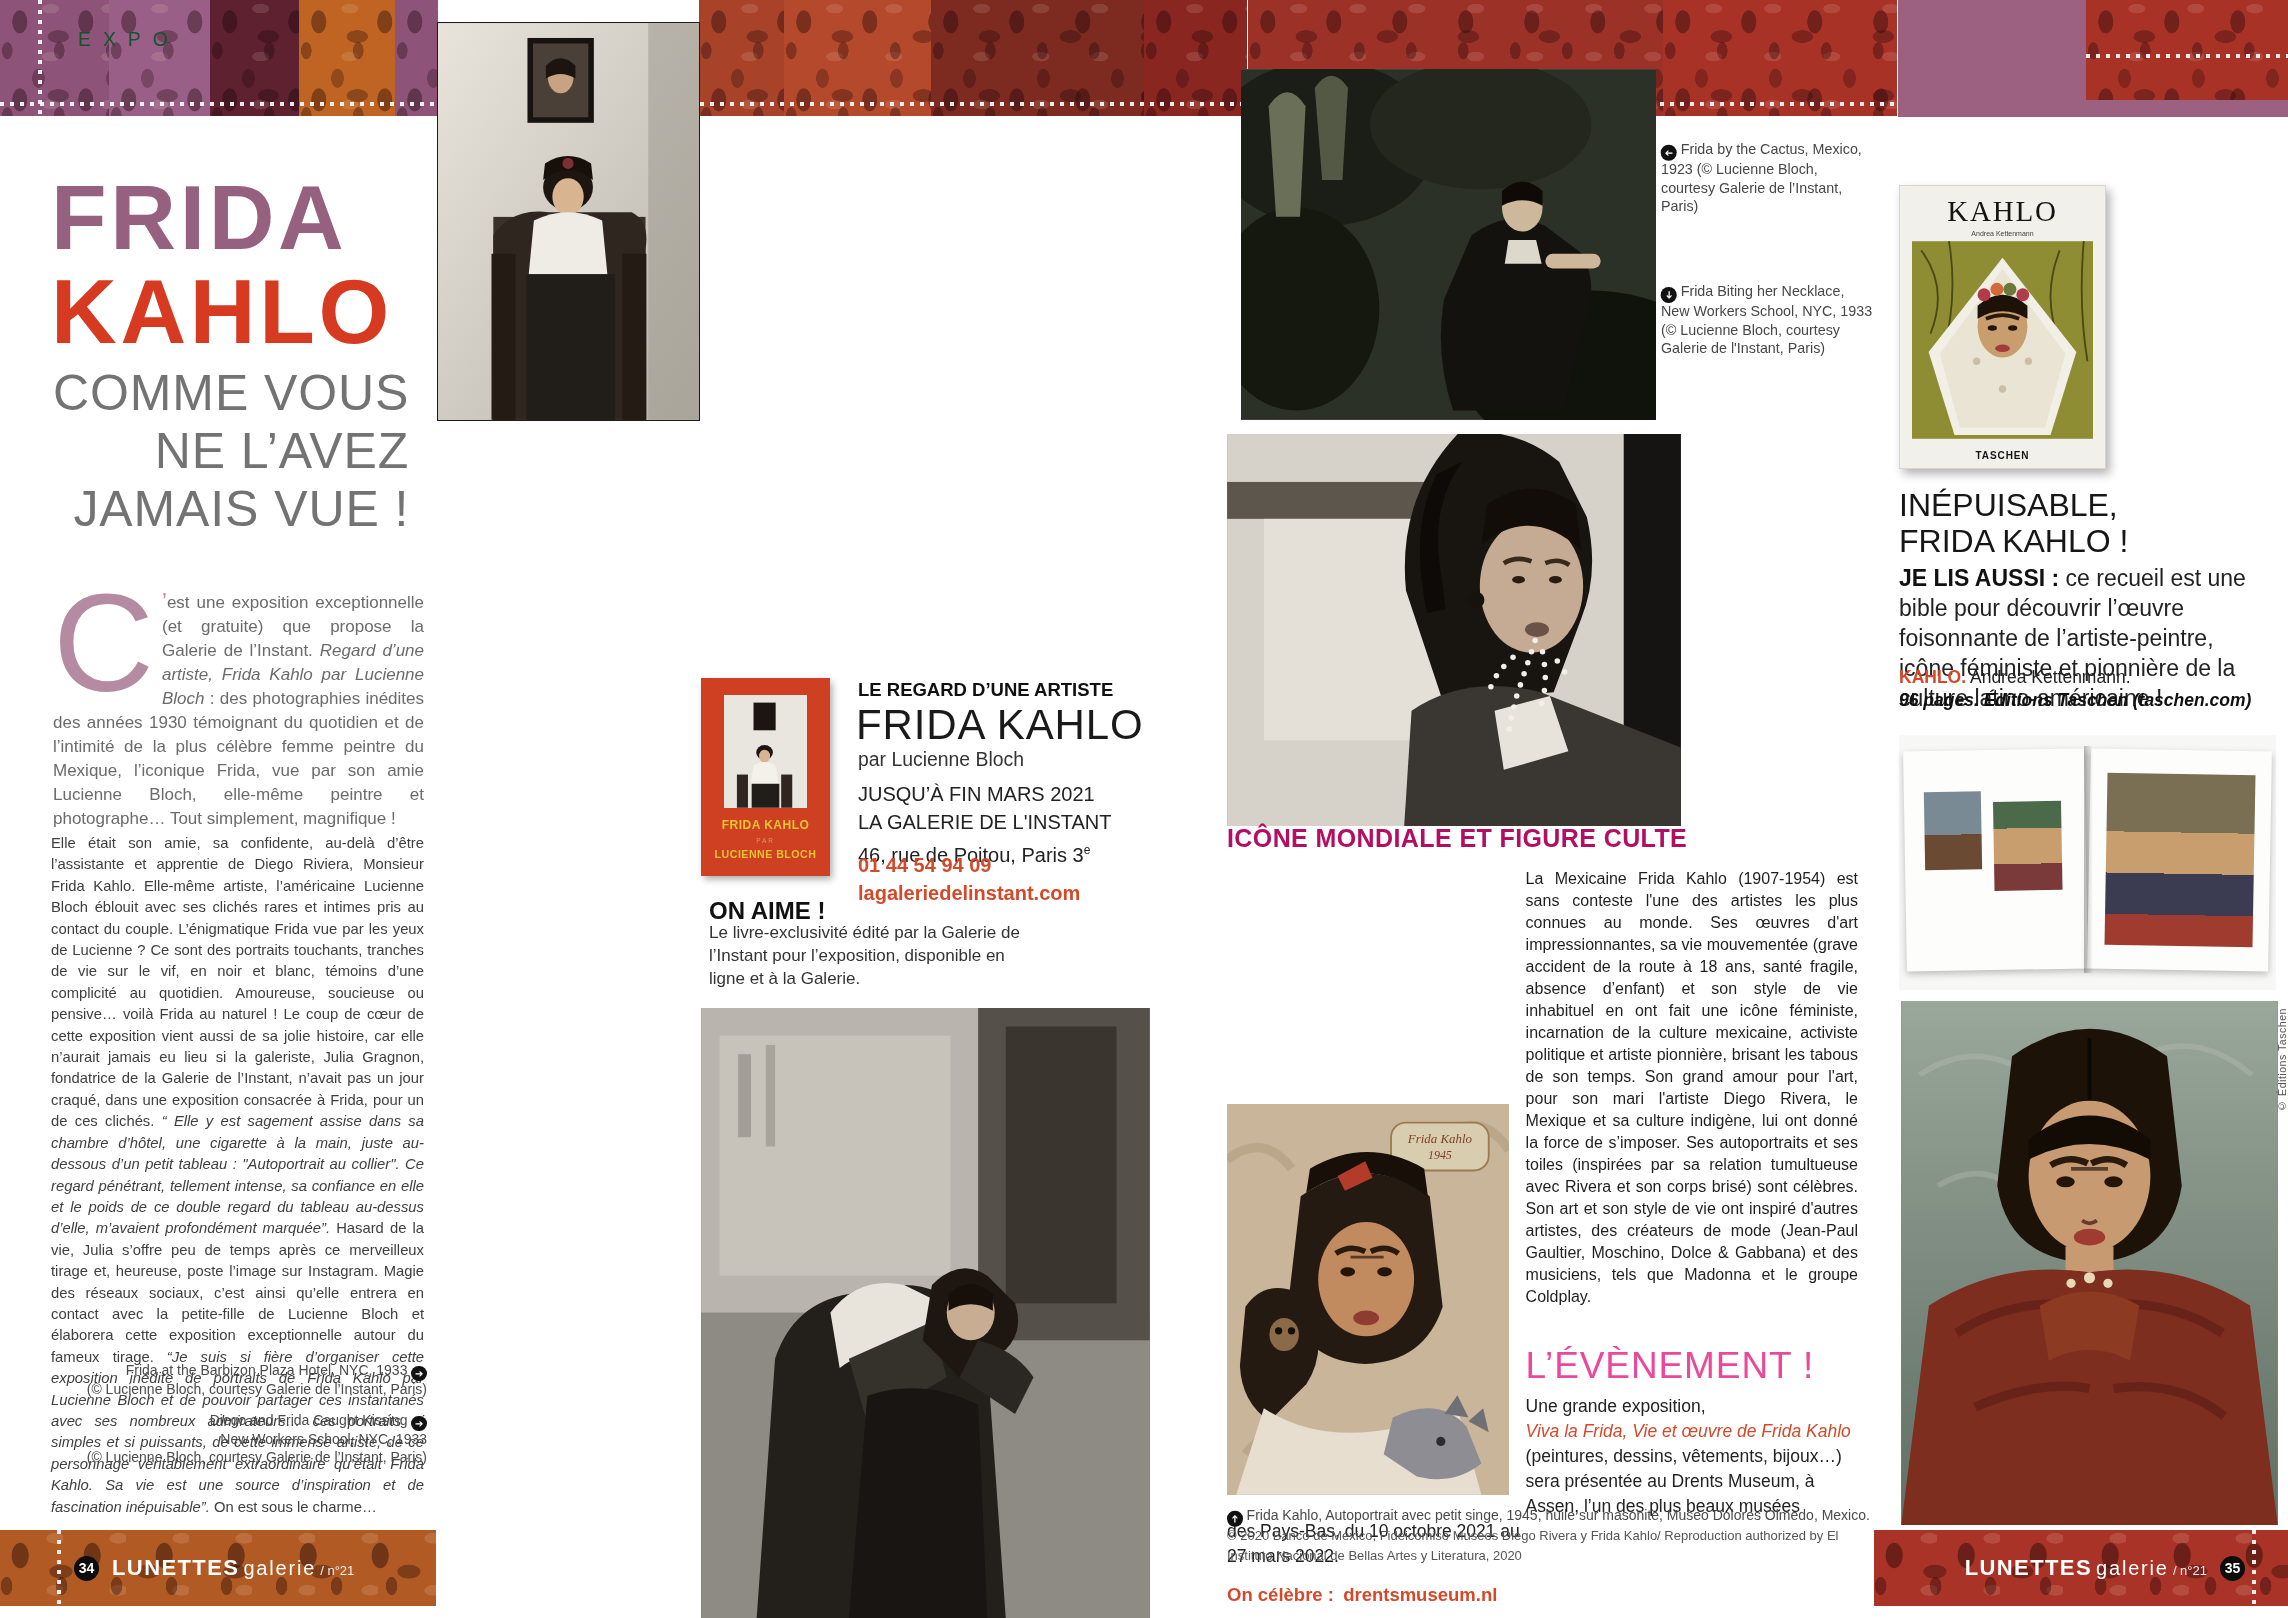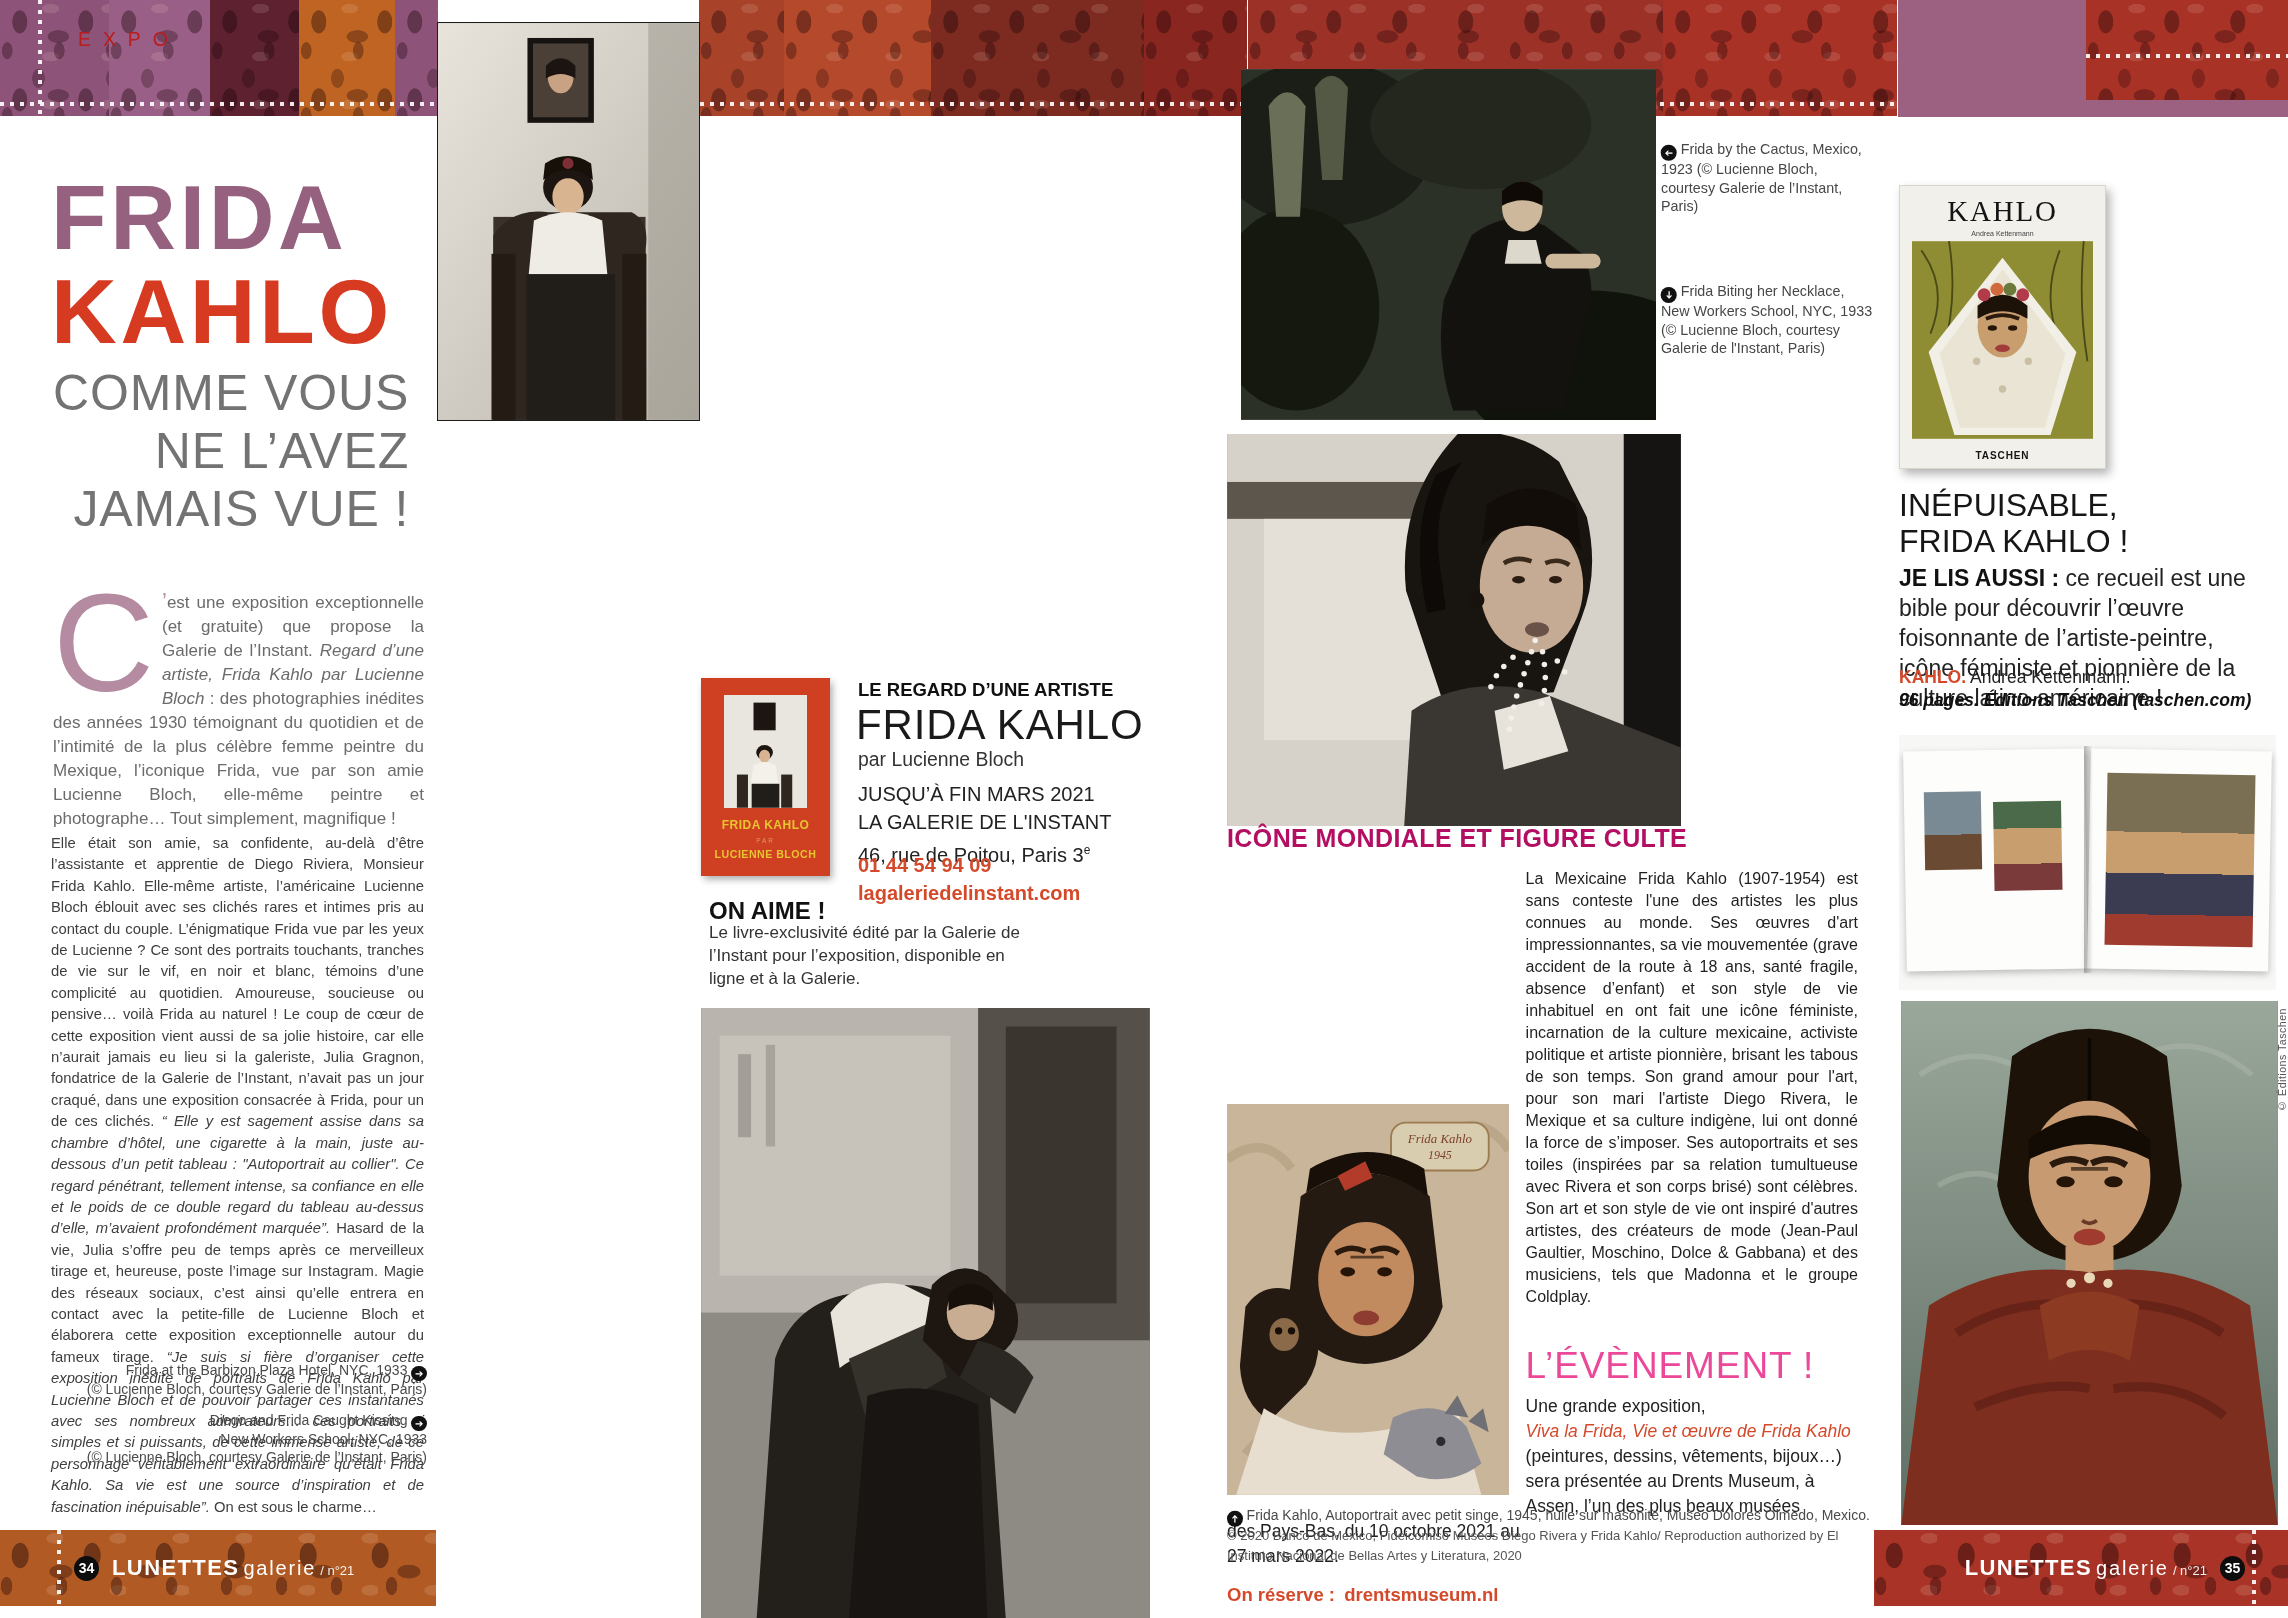--- a/index.html
+++ b/index.html
@@ -18,21 +18,21 @@
   .ftr{position:absolute;height:76px;top:1530px;overflow:hidden;display:flex;align-items:center;}
   .ftr.tex::before{content:"";position:absolute;inset:0;opacity:.95;background-image:
     radial-gradient(ellipse 14.8px 22px at 28% 30%, rgba(25,4,8,.45) 55%, transparent 60%),
     radial-gradient(ellipse 20px 12px at 70% 64%, rgba(25,4,8,.36) 55%, transparent 60%),
     radial-gradient(ellipse 10px 15.7px at 12% 80%, rgba(25,4,8,.38) 55%, transparent 60%),
     radial-gradient(ellipse 15.7px 9.2px at 88% 16%, rgba(255,235,220,.15) 55%, transparent 60%);
     background-size:72px 85px,87px 65px,55px 70px,63px 52px;}
   .dots-h{position:absolute;height:3.7px;background-image:repeating-linear-gradient(90deg,#fff 0 3.7px,transparent 3.7px 10px);opacity:.9;}
   .dots-v{position:absolute;width:3.7px;background-image:repeating-linear-gradient(180deg,#fff 0 3.7px,transparent 3.7px 10px);opacity:.9;}
   
-  .kicker{position:absolute;left:78px;top:28px;color:#b91c1c;font-size:19.4px;letter-spacing:12px;font-weight:400;z-index:5;}
+  .kicker{position:absolute;left:78px;top:28px;color:#14532d;font-size:19.4px;letter-spacing:12px;font-weight:400;z-index:5;}
   .t-frida{position:absolute;left:51px;top:172px;font-size:91px;font-weight:700;letter-spacing:3.7px;line-height:1;color:#96617f;}
   .t-kahlo{position:absolute;left:51px;top:266px;font-size:91px;font-weight:700;letter-spacing:3.7px;line-height:1;color:#d63b22;}
   .t-sub{position:absolute;left:53px;top:364px;font-size:50px;font-weight:200;line-height:58px;letter-spacing:0.9px;color:#737373;text-align:right;}
   .intro{position:absolute;left:53px;top:589px;width:371px;font-size:17px;line-height:24px;color:#6b6b6b;text-align:justify;}
   .dropcap{float:left;width:109px;font-size:140px;line-height:107px;font-weight:200;color:#b48ba0;font-family:"Liberation Sans",sans-serif;}
   .apos{color:#b48ba0;font-size:22px;}
   .intro i,.art i{font-style:italic;}
   .art{position:absolute;left:51px;top:833px;width:373px;font-size:14.8px;line-height:21.4px;color:#3e3e3e;text-align:justify;}
   .lcaps{position:absolute;left:51px;top:1362px;width:376px;text-align:right;font-size:14px;line-height:17.5px;color:#4a4a4a;}
   .lcaps .blk{margin-bottom:13px;}
@@ -338,21 +338,21 @@
     <p class="icone-body">La Mexicaine Frida Kahlo (1907-1954) est sans conteste l'une des artistes les plus connues au monde. Ses œuvres d'art impressionnantes, sa vie mouvementée (grave accident de la route à 18 ans, santé fragile, absence d’enfant) et son style de vie inhabituel en ont fait une icône féministe, incarnation de la culture mexicaine, activiste politique et artiste pionnière, brisant les tabous de son temps. Son grand amour pour l'art, pour son mari l'artiste Diego Rivera, le Mexique et sa culture indigène, lui ont donné la force de s’imposer. Ses autoportraits et ses toiles (inspirées par sa relation tumultueuse avec Rivera et son corps brisé) sont célèbres. Son art et son style de vie ont inspiré d'autres artistes, des créateurs de mode (Jean-Paul Gaultier, Moschino, Dolce &amp; Gabbana) et des musiciens, tels que Madonna et le groupe Coldplay.</p>
     <div class="ev-h">L’ÉVÈNEMENT !</div>
     <div class="ev-l" style="margin-top:7.4px;">Une grande exposition,</div>
     <div class="ev-l ev-red-it">Viva la Frida, Vie et œuvre de Frida Kahlo</div>
     <div class="ev-l">(peintures, dessins, vêtements, bijoux…)</div>
     <div class="ev-l">sera présentée au Drents Museum, à</div>
     <div class="ev-l">Assen, l’un des plus beaux musées</div>
     <div class="ev-l">des Pays-Bas, du 10 octobre 2021 au</div>
     <div class="ev-l">27 mars 2022.</div>
     <div class="ev-res">
-      <span>On réserve :</span><span class="url">drentsmuseum.nl</span>
+      <span>On célèbre :</span><span class="url">drentsmuseum.nl</span>
     </div>
   </div>
 
   <p class="bcap" style="margin:0;">
     <span class="circ rotm90">➔</span><span> Frida Kahlo, Autoportrait avec petit singe, 1945, huile sur masonite, Museo Dolores Olmedo, Mexico. </span><span class="fine">© 2020 Banco de México, Fideicomiso Museos Diego Rivera y Frida Kahlo/ Reproduction authorized by El Instituto Nacional de Bellas Artes y Literatura, 2020</span>
   </p>
 
   <div class="tbook">
     <div class="tb-title">KAHLO</div>
     <div class="tb-auth">Andrea Kettenmann</div>

